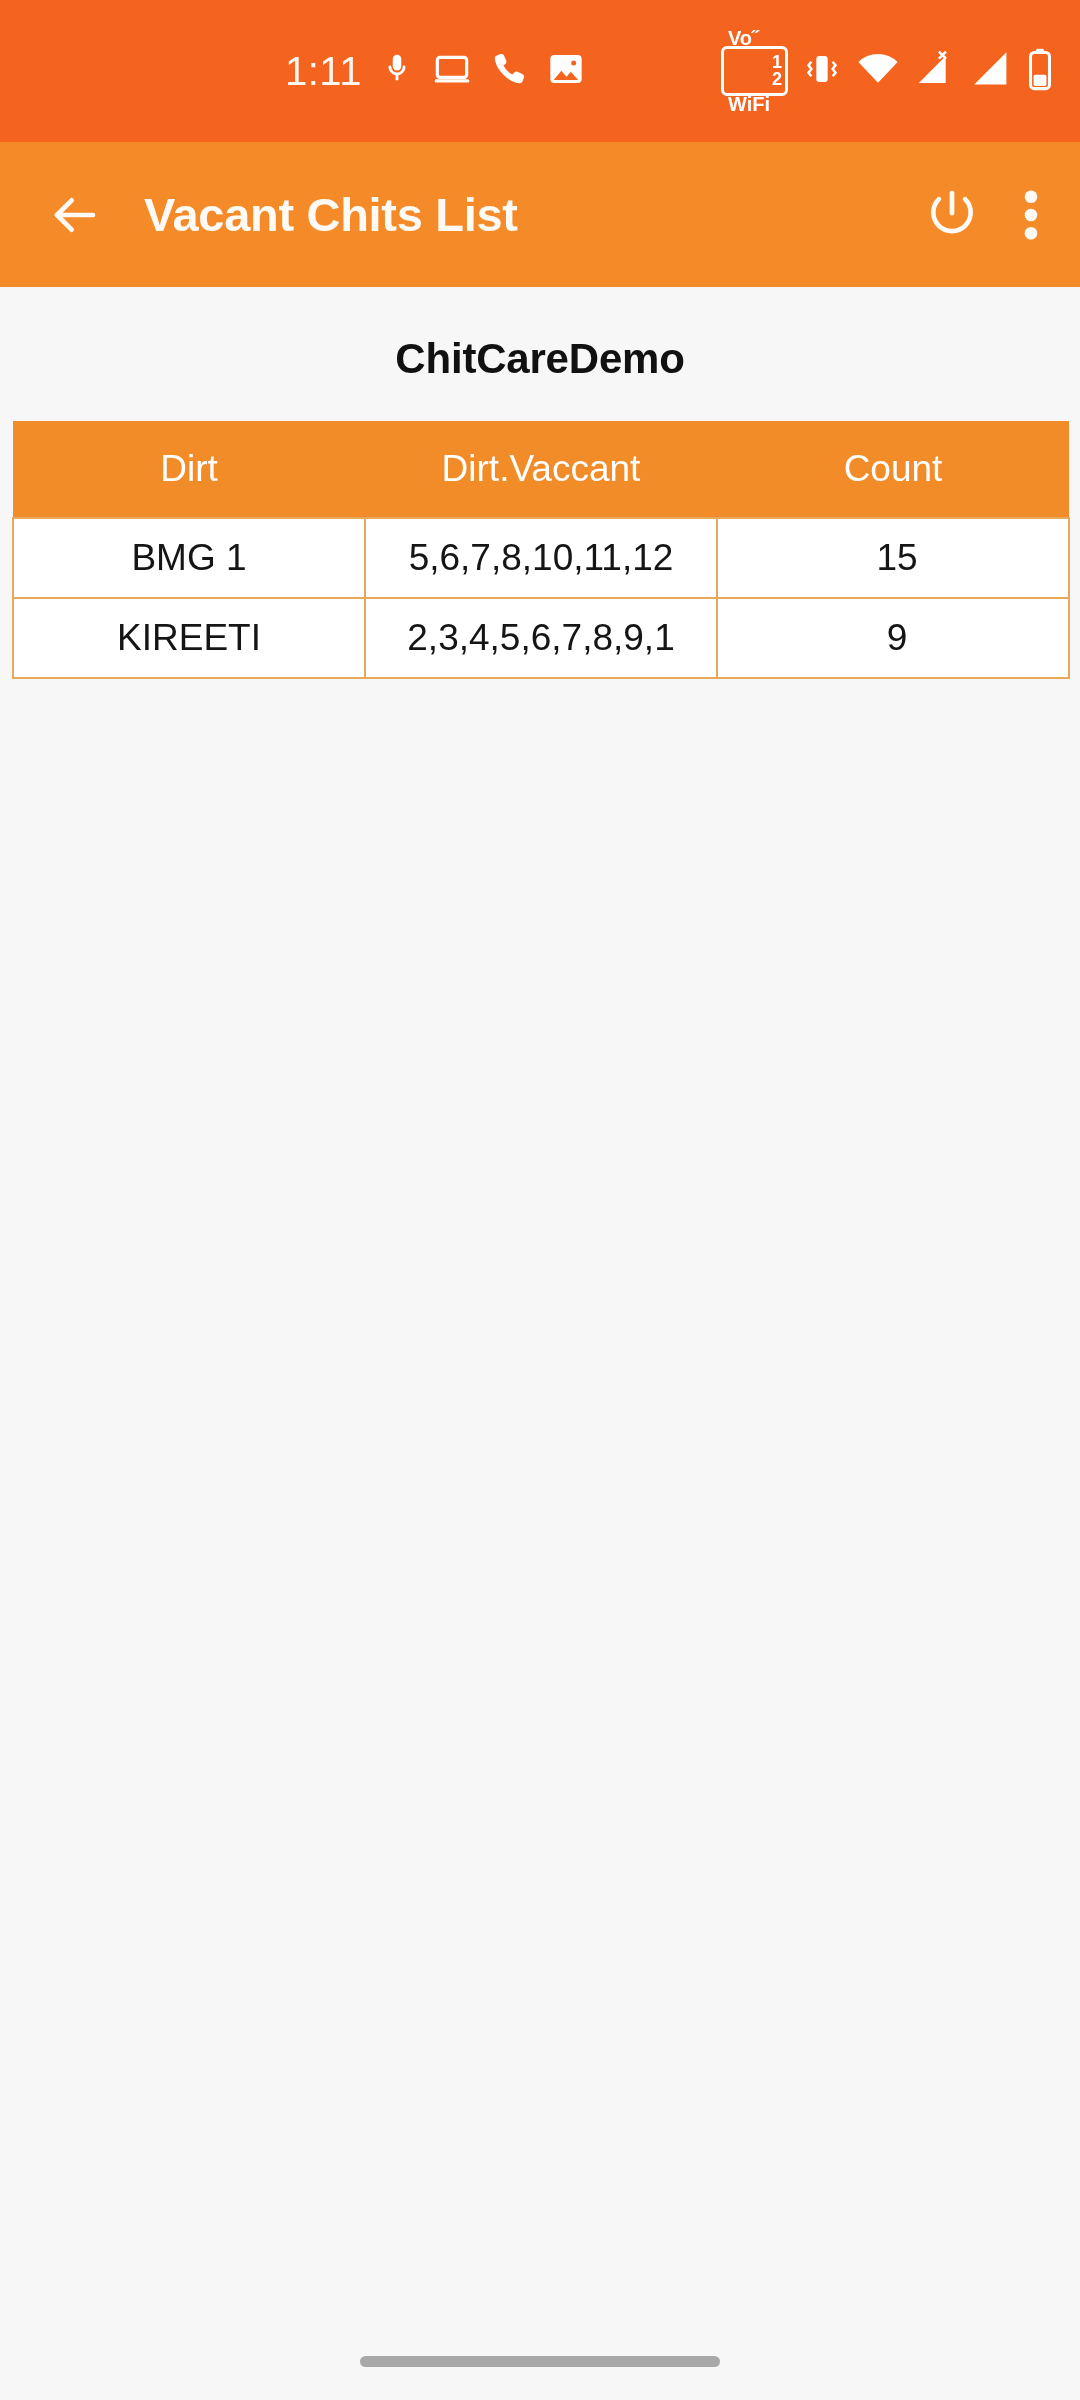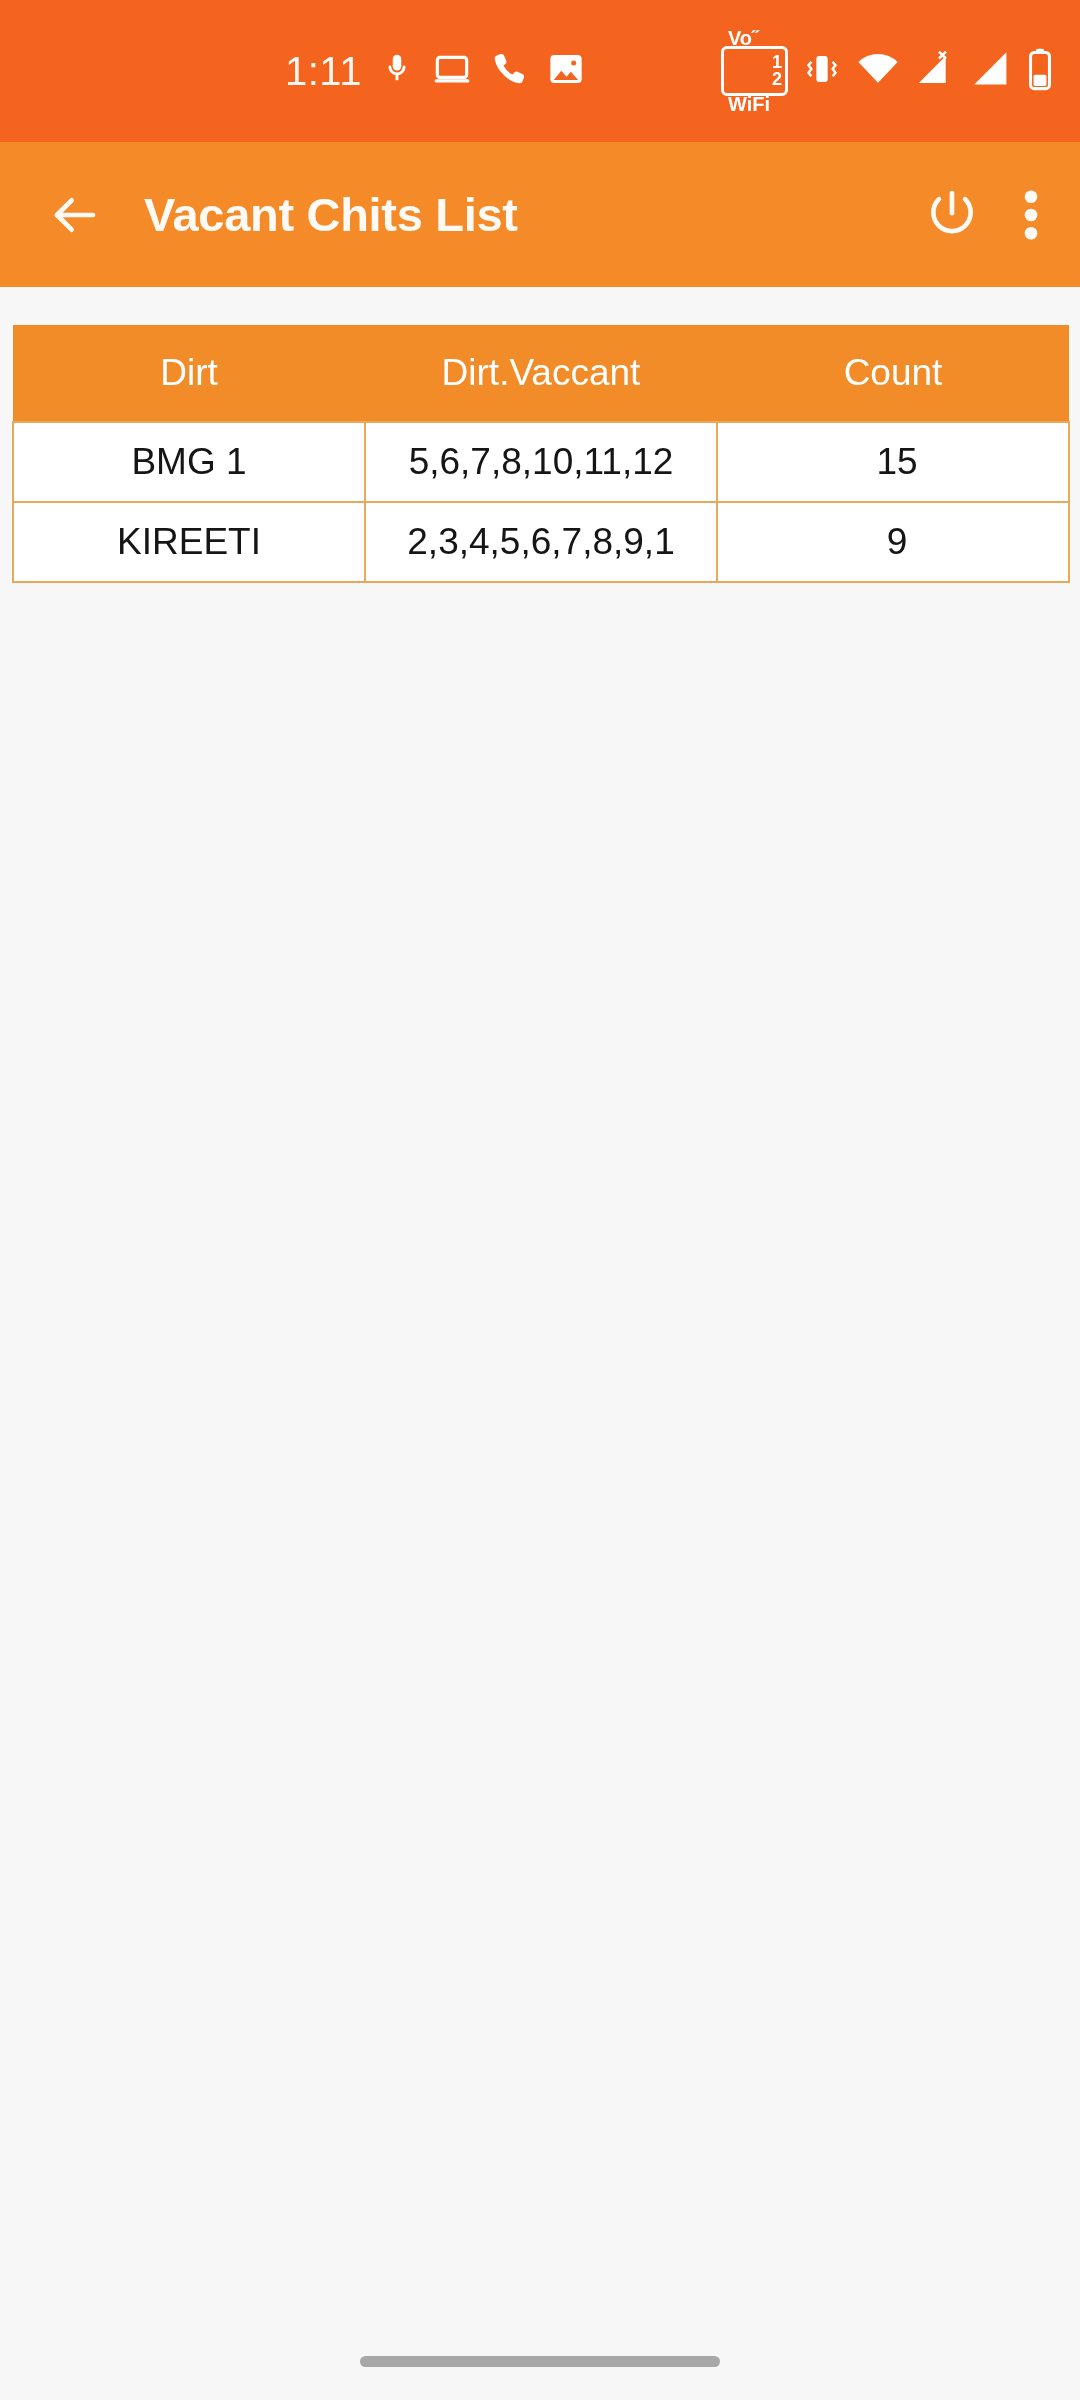--- a/index.html
+++ b/index.html
@@ -310,20 +310,21 @@
           <circle cx="3" cy="12" r="2.7"></circle>
           <circle cx="3" cy="19.8" r="2.7"></circle>
         </svg>
       </button>
 
     </div>
   </div>
 
   <div class="content">
 
+    <div class="brand-title">ChitCareDemo</div>
 
 
     <div class="table-wrap">
       <table class="chits">
         <thead>
           <tr>
             <th class="col-group">Dirt</th>
             <th class="col-dirt">Dirt.Vaccant</th>
             <th class="col-count">Count</th>
           </tr>

